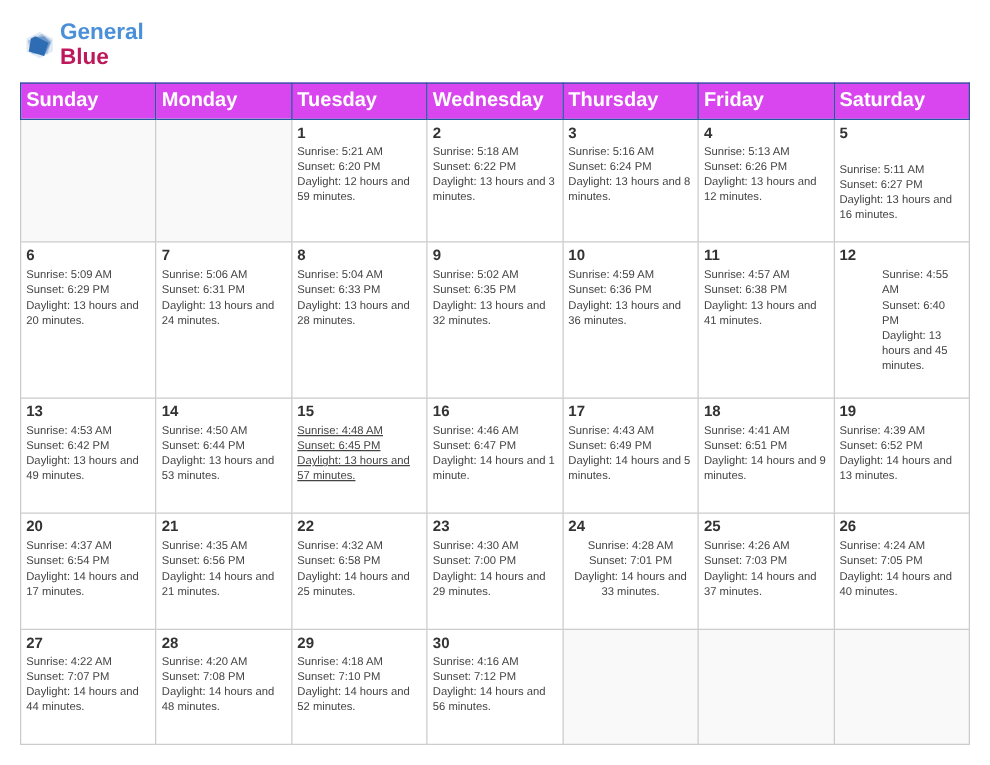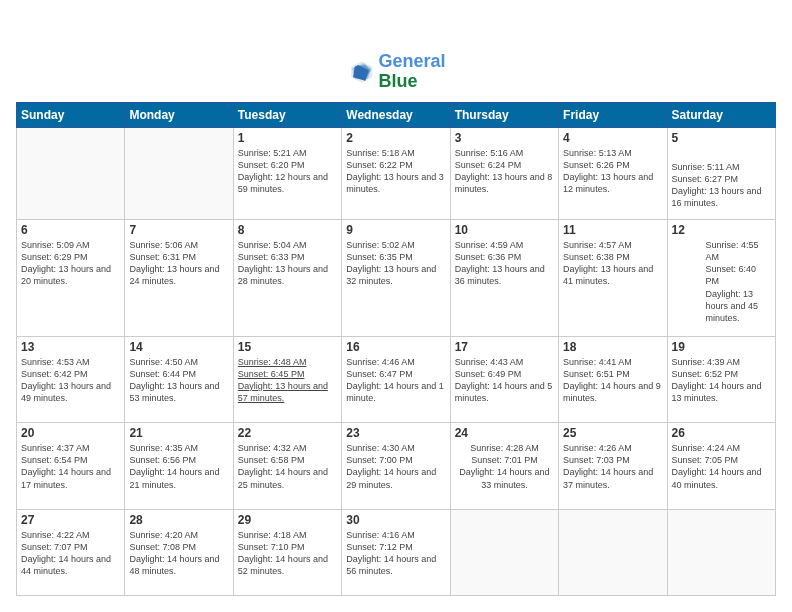--- a/index.html
+++ b/index.html
@@ -12,24 +12,23 @@
     }
     .page {
       width: 792px;
       height: 612px;
       padding: 16px;
       display: flex;
       flex-direction: column;
     }
     .header {
       display: flex;
-      justify-content: center;
+      justify-content: flex-start;
       align-items: flex-start;
       margin-bottom: 10px;
-      margin-top: 36px;
     }
     .logo {
       display: flex;
       align-items: center;
       gap: 4px;
     }
     .logo-text {
       font-size: 18px;
       font-weight: bold;
       color: #333;
@@ -55,23 +54,23 @@
       color: #555;
     }
     .calendar {
       flex: 1;
       border: 1px solid #ccc;
       border-collapse: collapse;
       width: 100%;
       table-layout: fixed;
     }
     .calendar thead tr th {
-      background: #0369a1;
+      background: #d946ef;
       color: #fff;
-      font-size: 12px;
+      font-size: 16px;
       font-weight: bold;
       padding: 5px 4px;
       text-align: left;
       border: 1px solid #2558a0;
     }
     .calendar tbody tr td {
       border: 1px solid #ccc;
       vertical-align: top;
       padding: 3px 4px;
       font-size: 9.5px;
@@ -100,21 +99,21 @@
   <div class="header">
     <div class="logo">
       <svg class="logo-icon" viewBox="0 0 32 32" xmlns="http://www.w3.org/2000/svg">
         <polygon points="18,4 30,10 30,22 18,28 6,22 6,10" fill="#2e6db4" opacity="0.15"></polygon>
         <polygon points="20,6 29,12 25,24 11,24 7,12" fill="#2e6db4" opacity="0.3"></polygon>
         <polygon points="22,8 28,14 22,26 10,20 10,10" fill="#2e6db4" opacity="0.5"></polygon>
         <polygon points="14,8 26,14 22,26 8,22 10,10" fill="#2e6db4"></polygon>
       </svg>
       <div>
         <div class="logo-text"><span>General</span></div>
-        <div class="logo-text" style="color:#15803d;">Blue</div>
+        <div class="logo-text" style="color:#be185d;">Blue</div>
       </div>
     </div>
     <div class="title-area">
       <div class="main-title"></div>
       <div class="subtitle"></div>
     </div>
   </div>
 
   <table class="calendar">
     <thead>

